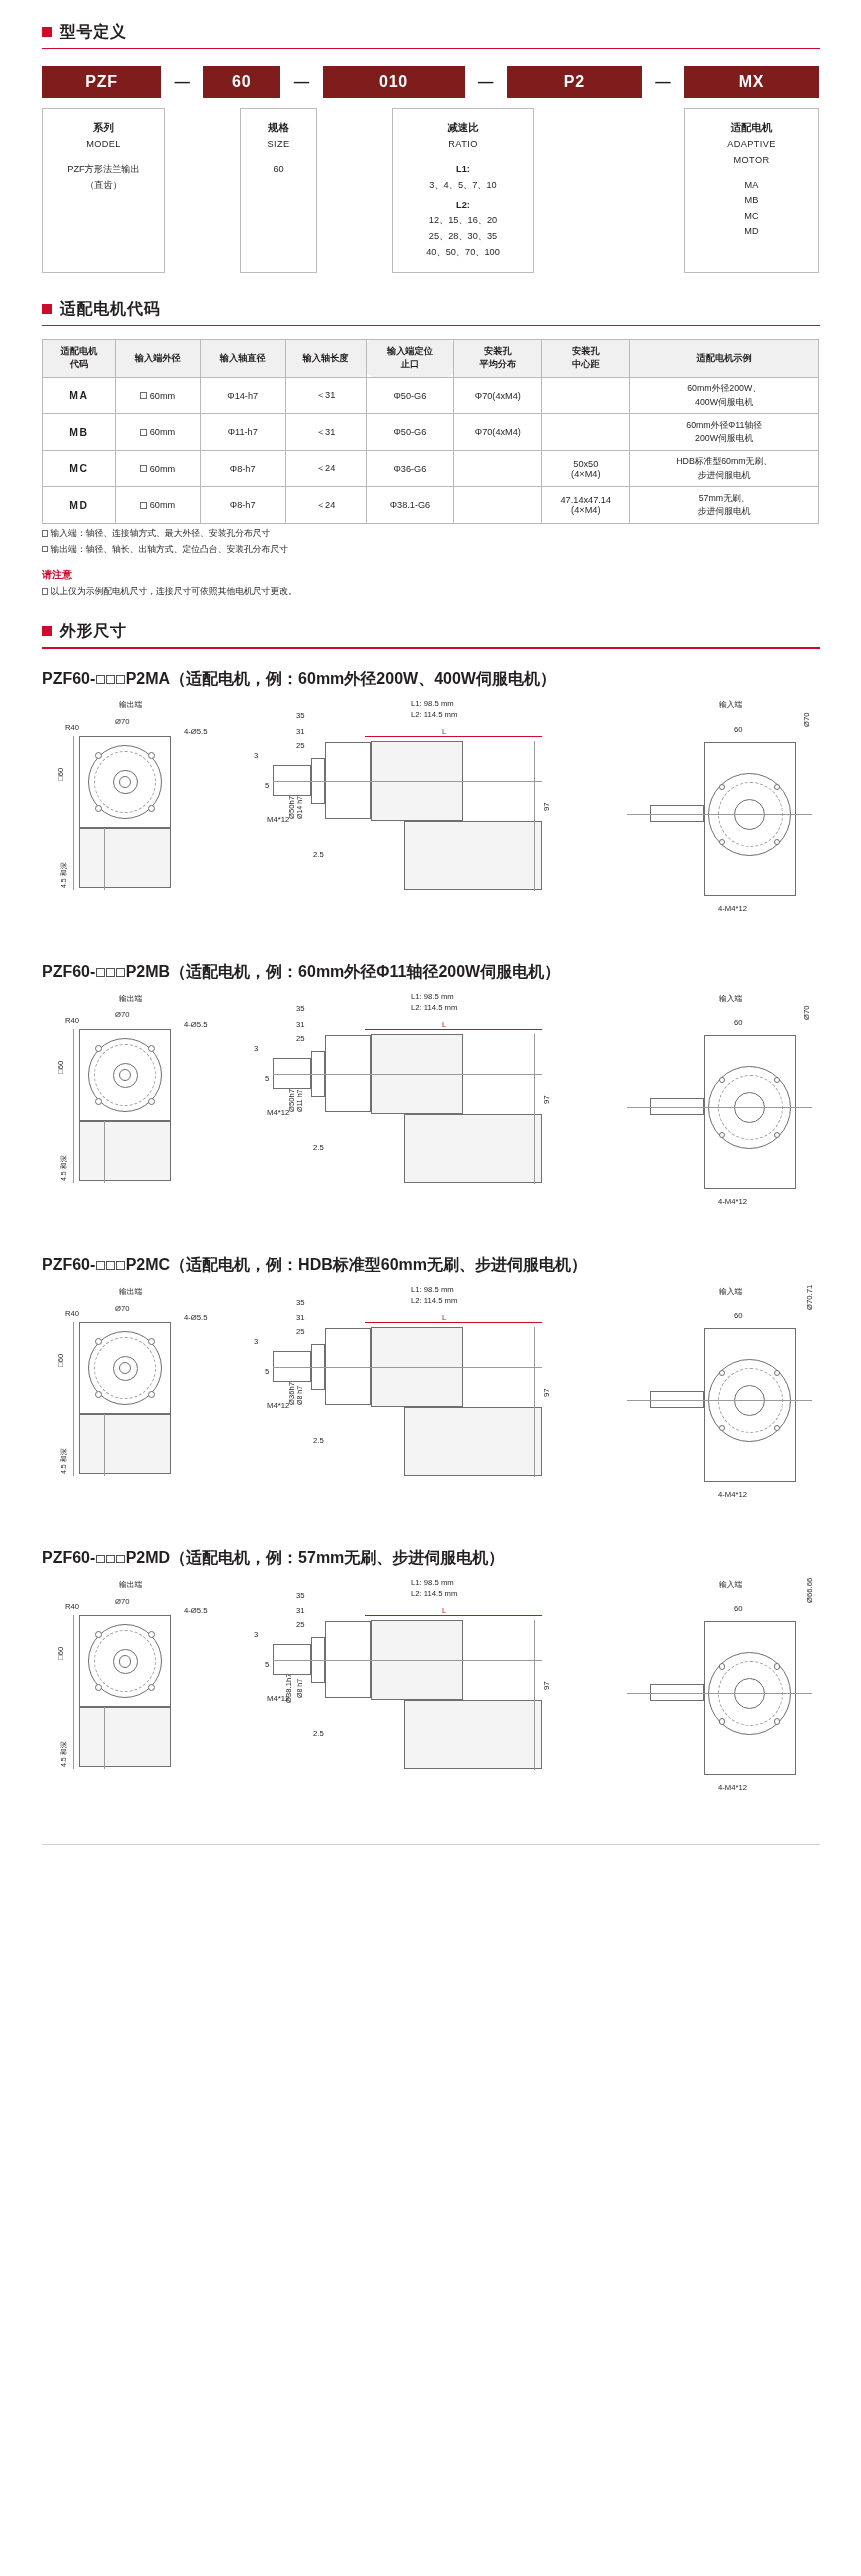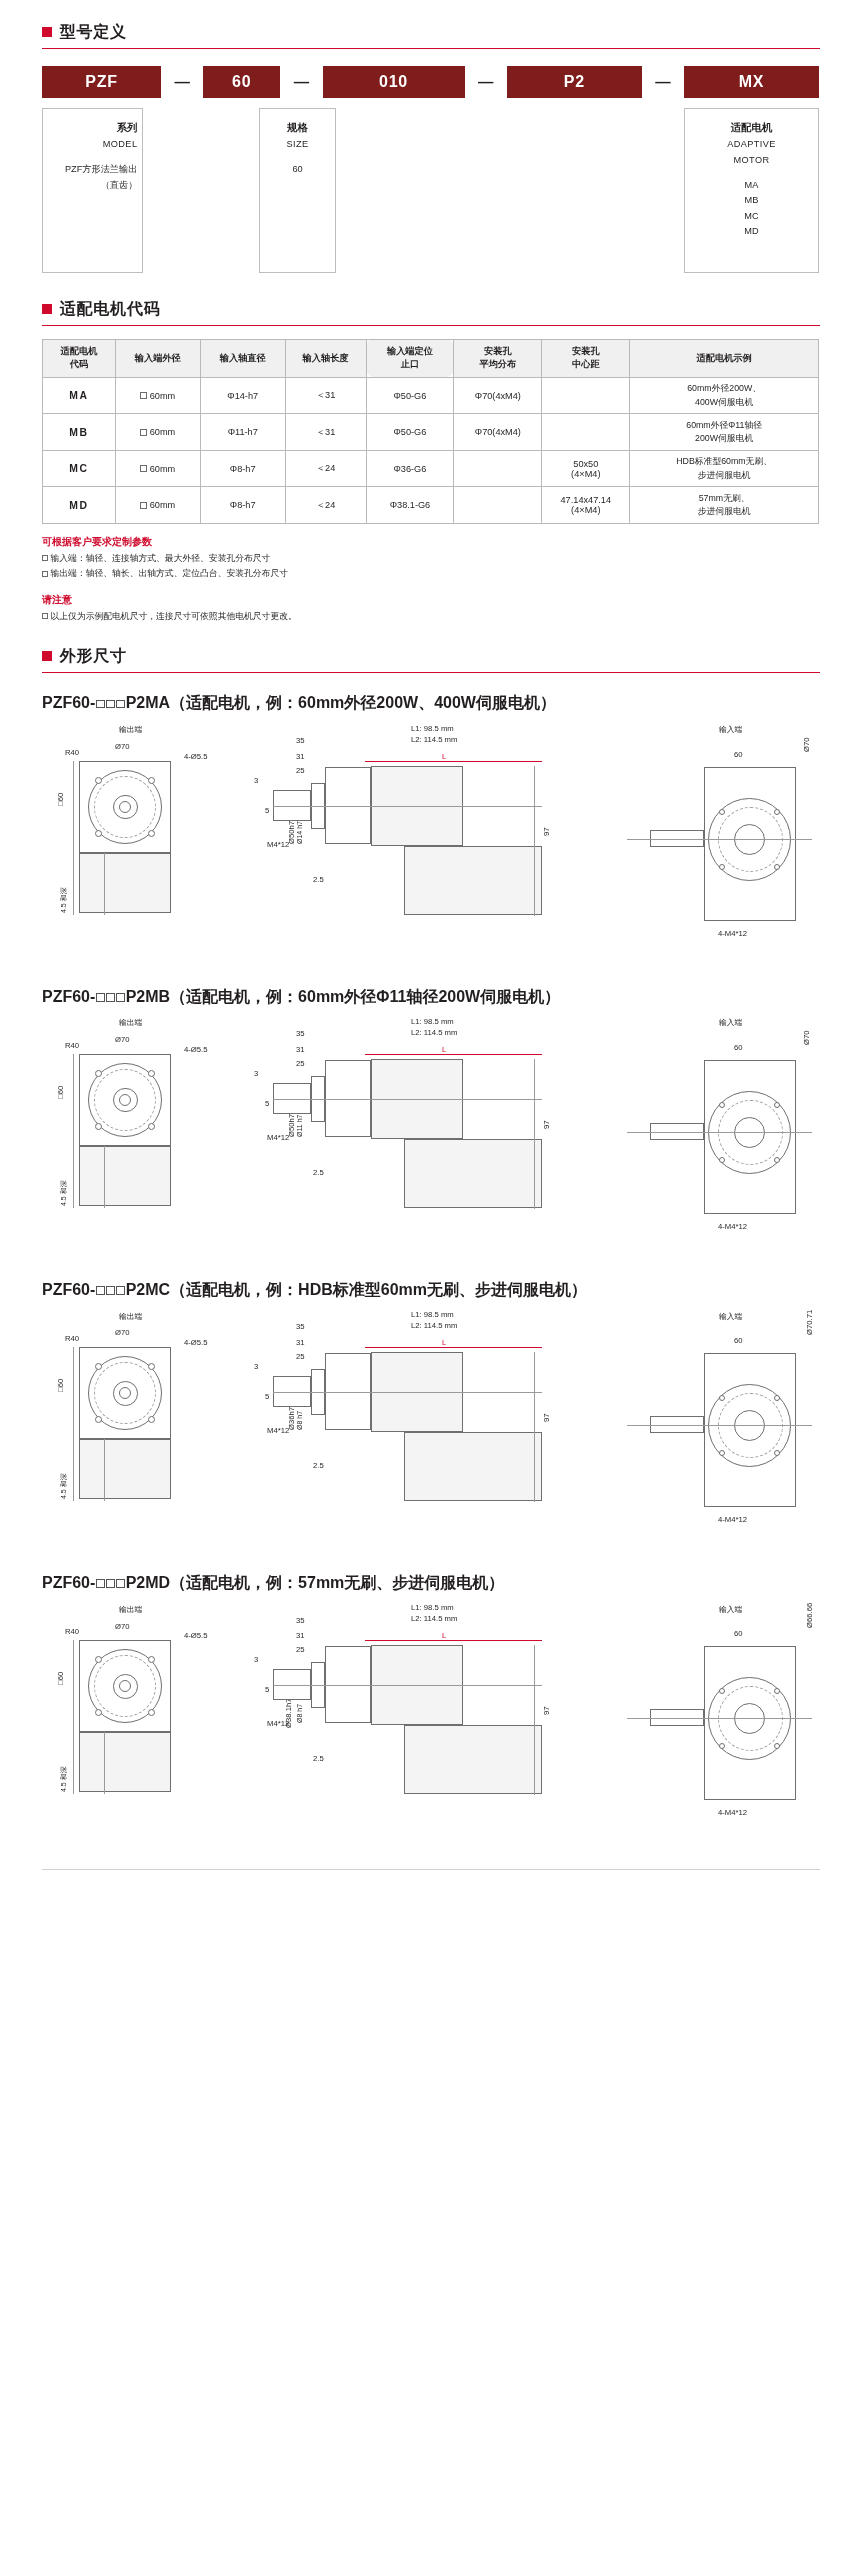--- a/index.html
+++ b/index.html
@@ -30,21 +30,21 @@
   .cb4 { width:135px; }
   .cb5 { width:135px; }
   .dash { flex:1; text-align:center; color:#231f20; font-size:15.4px; font-weight:bold; }
 
   .desc-row { display:flex; margin:9.2px 0 0 42px; width:777px; align-items:flex-start; }
   .desc-cell {
     border:0.8px solid #bdbdbd; min-height:165px; padding:10.8px 4.6px 7.7px 4.6px;
     text-align:center; font-size:9.6px; line-height:1.7; color:#231f20;
     position:relative;
   }
-  .dc1 { width:101px;text-align:right; }
+  .dc1 { width:123px; }
   .dc2 { width:77px; }
   .dc3 { width:142px; }
   .dc4 { width:135px; }
   .dc5 { width:135px; }
   .desc-gap { flex:1; }
   .desc-cell .hd { font-weight:bold; font-size:10.4px; }
   .desc-cell .hd2 { font-size:9.2px; letter-spacing:0.4px; margin-bottom:9.2px; }
   .desc-cell .body { font-size:9.2px; }
   .desc-cell .body .ln { display:block; }
   .desc-cell .bold { font-weight:bold; }
@@ -122,20 +122,32 @@
     </div>
     <div class="desc-gap"></div>
     <div class="desc-cell dc2">
       <div class="hd">规格</div>
       <div class="hd2">SIZE</div>
       <div class="body">
           <span class="ln">60</span>
         </div>
     </div>
     <div class="desc-gap"></div>
+    <div class="desc-cell dc3">
+      <div class="hd">减速比</div>
+      <div class="hd2">RATIO</div>
+      <div class="body">
+        <span class="ln bold">L1:</span>
+        <span class="ln">3、4、5、7、10</span>
+        <span class="ln bold" style="margin-top:4.6px;display:block;">L2:</span>
+        <span class="ln">12、15、16、20</span>
+        <span class="ln">25、28、30、35</span>
+        <span class="ln">40、50、70、100</span>
+      </div>
+    </div>
     <div class="desc-gap"></div>
     <div class="desc-gap"></div>
     <div class="desc-cell dc5">
       <div class="hd">适配电机</div>
       <div class="hd2" style="margin-bottom:0">ADAPTIVE</div>
       <div class="hd2">MOTOR</div>
       <div class="body">
           <span class="ln">MA</span>
       <span class="ln">MB</span>
       <span class="ln">MC</span>
@@ -230,21 +242,20 @@
           <div>(4×M4)</div>
         </td>
         <td class="last-col">
           <div>57mm无刷、</div>
           <div>步进伺服电机</div>
         </td>
       </tr>
     </tbody>
   </table>
 
-  <div class="note-title">可根据客户要求定制参数</div>
   <div class="note-line"><span class="sqmark"></span><span>输入端：轴径、连接轴方式、最大外径、安装孔分布尺寸</span></div>
   <div class="note-line"><span class="sqmark"></span><span>输出端：轴径、轴长、出轴方式、定位凸台、安装孔分布尺寸</span></div>
 
   <div class="note-title" style="margin-top:12.3px;">请注意</div>
   <div class="note-line"><span class="sqmark"></span><span>以上仅为示例配电机尺寸，连接尺寸可依照其他电机尺寸更改。</span></div>
 
   <div class="sec-head" style="margin-top:23px;">
     <span class="sq"></span>
     <span class="txt">外形尺寸</span>
   </div>

